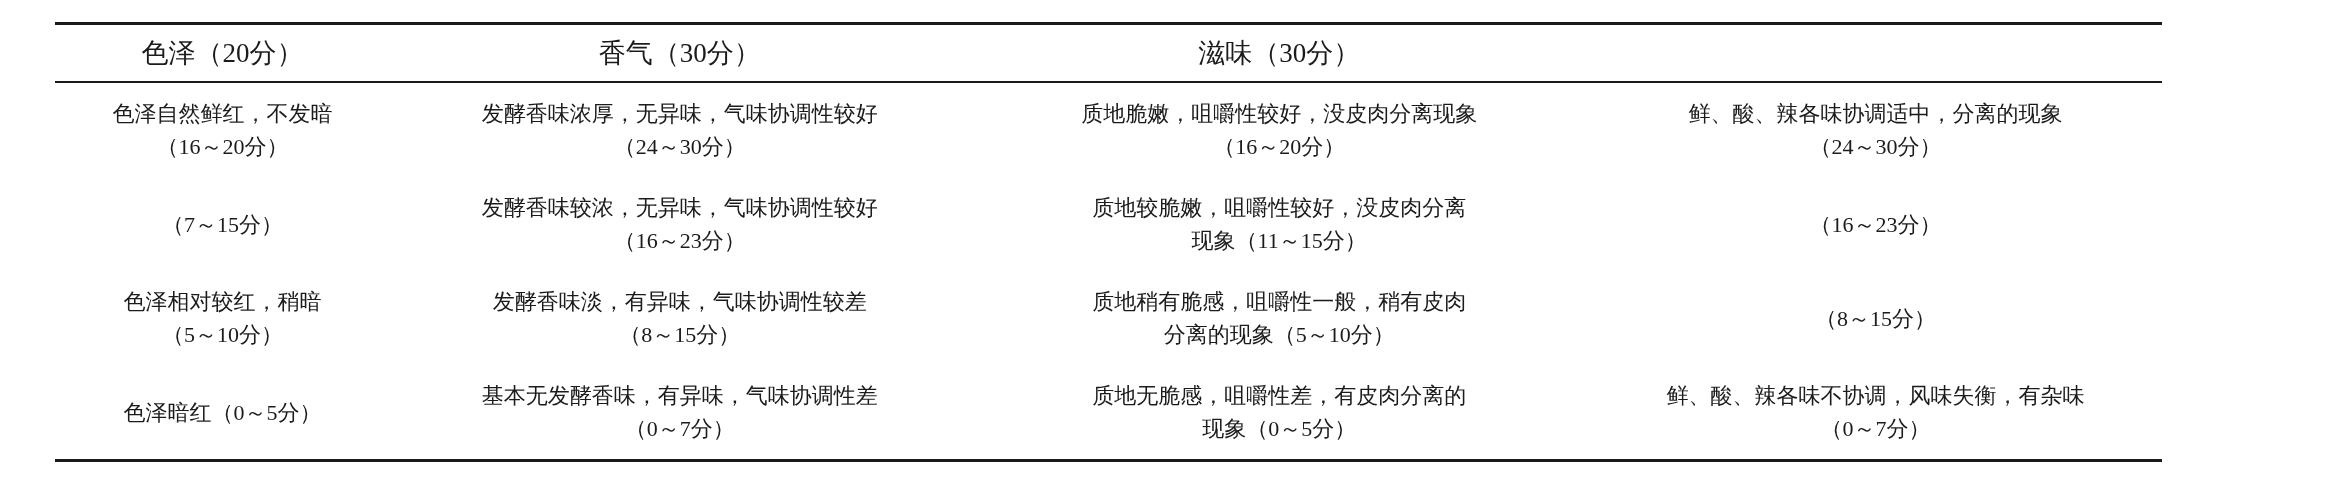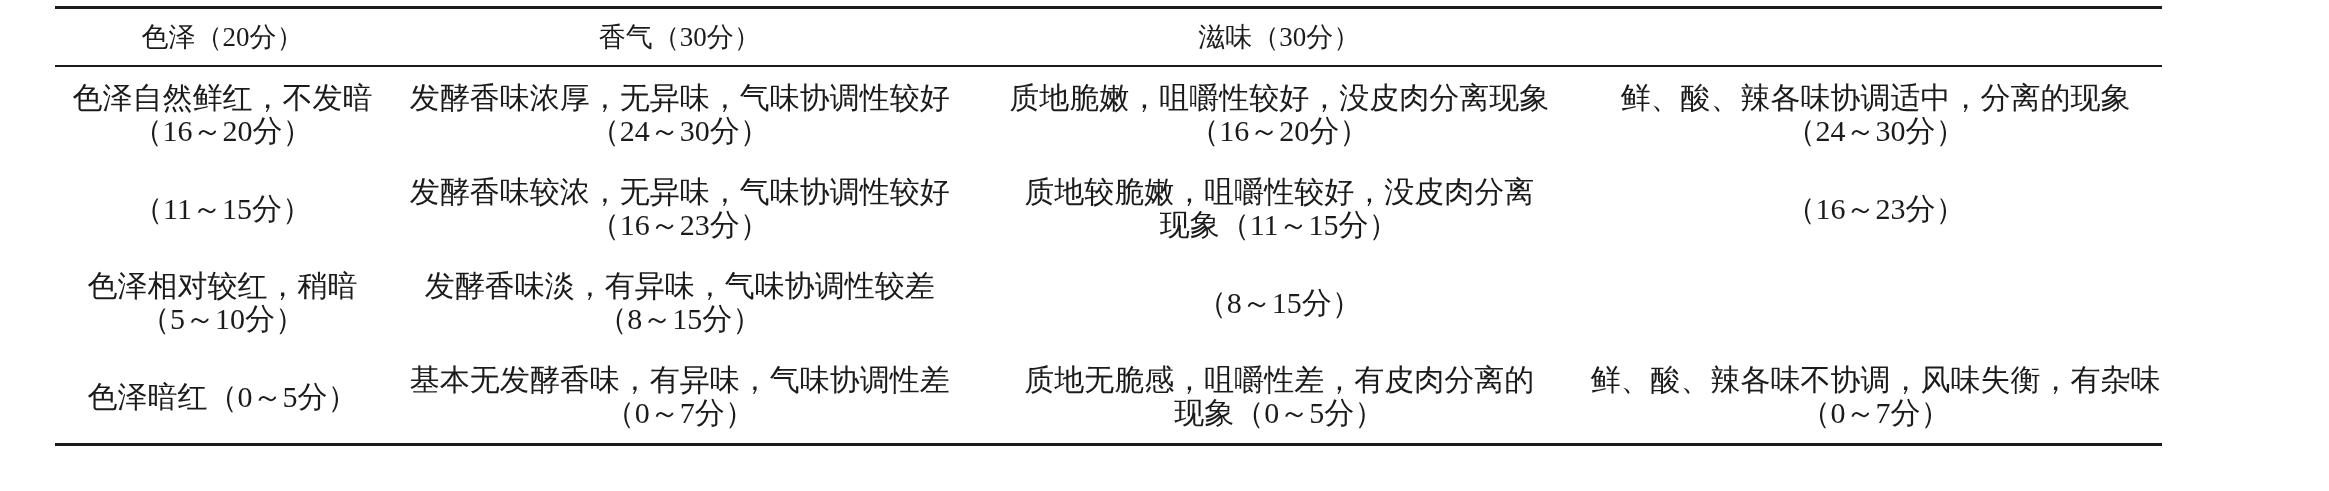--- a/index.html
+++ b/index.html
@@ -13,21 +13,21 @@
   .page {
     position: relative;
     width: 2329px;
     height: 491px;
     font-family: "Liberation Serif", "DejaVu Serif", serif;
     color: #1b1b1b;
   }
   .score-table {
     position: absolute;
     left: 55px;
-    top: 6px;
+    top: 22px;
     width: 2107px;
     border-top: 3px solid #1a1a1a;
     border-bottom: 3px solid #1a1a1a;
   }
   .grid-row {
     display: grid;
     grid-template-columns: 15.9% 27.5% 29.4% 27.2%;
   }
   .header-row {
     height: 56px;
@@ -35,21 +35,21 @@
   }
   .body-row {
     height: 94px;
   }
   .cell {
     display: flex;
     flex-direction: column;
     justify-content: center;
     align-items: center;
     text-align: center;
-    font-size: 30px;
+    font-size: 22px;
     line-height: 33px;
     overflow: visible;
   }
   .cell .line {
     white-space: nowrap;
   }
   .header-cell {
     font-size: 27px;
   }
 </style>
@@ -85,21 +85,21 @@
         <div class="line">（16～20分）</div>
       </div>
       <div class="cell">
         <div class="line">鲜、酸、辣各味协调适中，分离的现象</div>
         <div class="line">（24～30分）</div>
       </div>
     </div>
 
     <div class="grid-row body-row">
       <div class="cell">
-        <div class="line">（11～15分）</div>
+        <div class="line">（7～15分）</div>
       </div>
       <div class="cell">
         <div class="line">发酵香味较浓，无异味，气味协调性较好</div>
         <div class="line">（16～23分）</div>
       </div>
       <div class="cell">
         <div class="line">质地较脆嫩，咀嚼性较好，没皮肉分离</div>
         <div class="line">现象（11～15分）</div>
       </div>
       <div class="cell">
@@ -108,20 +108,24 @@
     </div>
 
     <div class="grid-row body-row">
       <div class="cell">
         <div class="line">色泽相对较红，稍暗</div>
         <div class="line">（5～10分）</div>
       </div>
       <div class="cell">
         <div class="line">发酵香味淡，有异味，气味协调性较差</div>
         <div class="line">（8～15分）</div>
+      </div>
+      <div class="cell">
+        <div class="line">质地稍有脆感，咀嚼性一般，稍有皮肉</div>
+        <div class="line">分离的现象（5～10分）</div>
       </div>
       <div class="cell">
         <div class="line">（8～15分）</div>
       </div>
     </div>
 
     <div class="grid-row body-row">
       <div class="cell">
         <div class="line">色泽暗红（0～5分）</div>
         <div class="line"></div>

